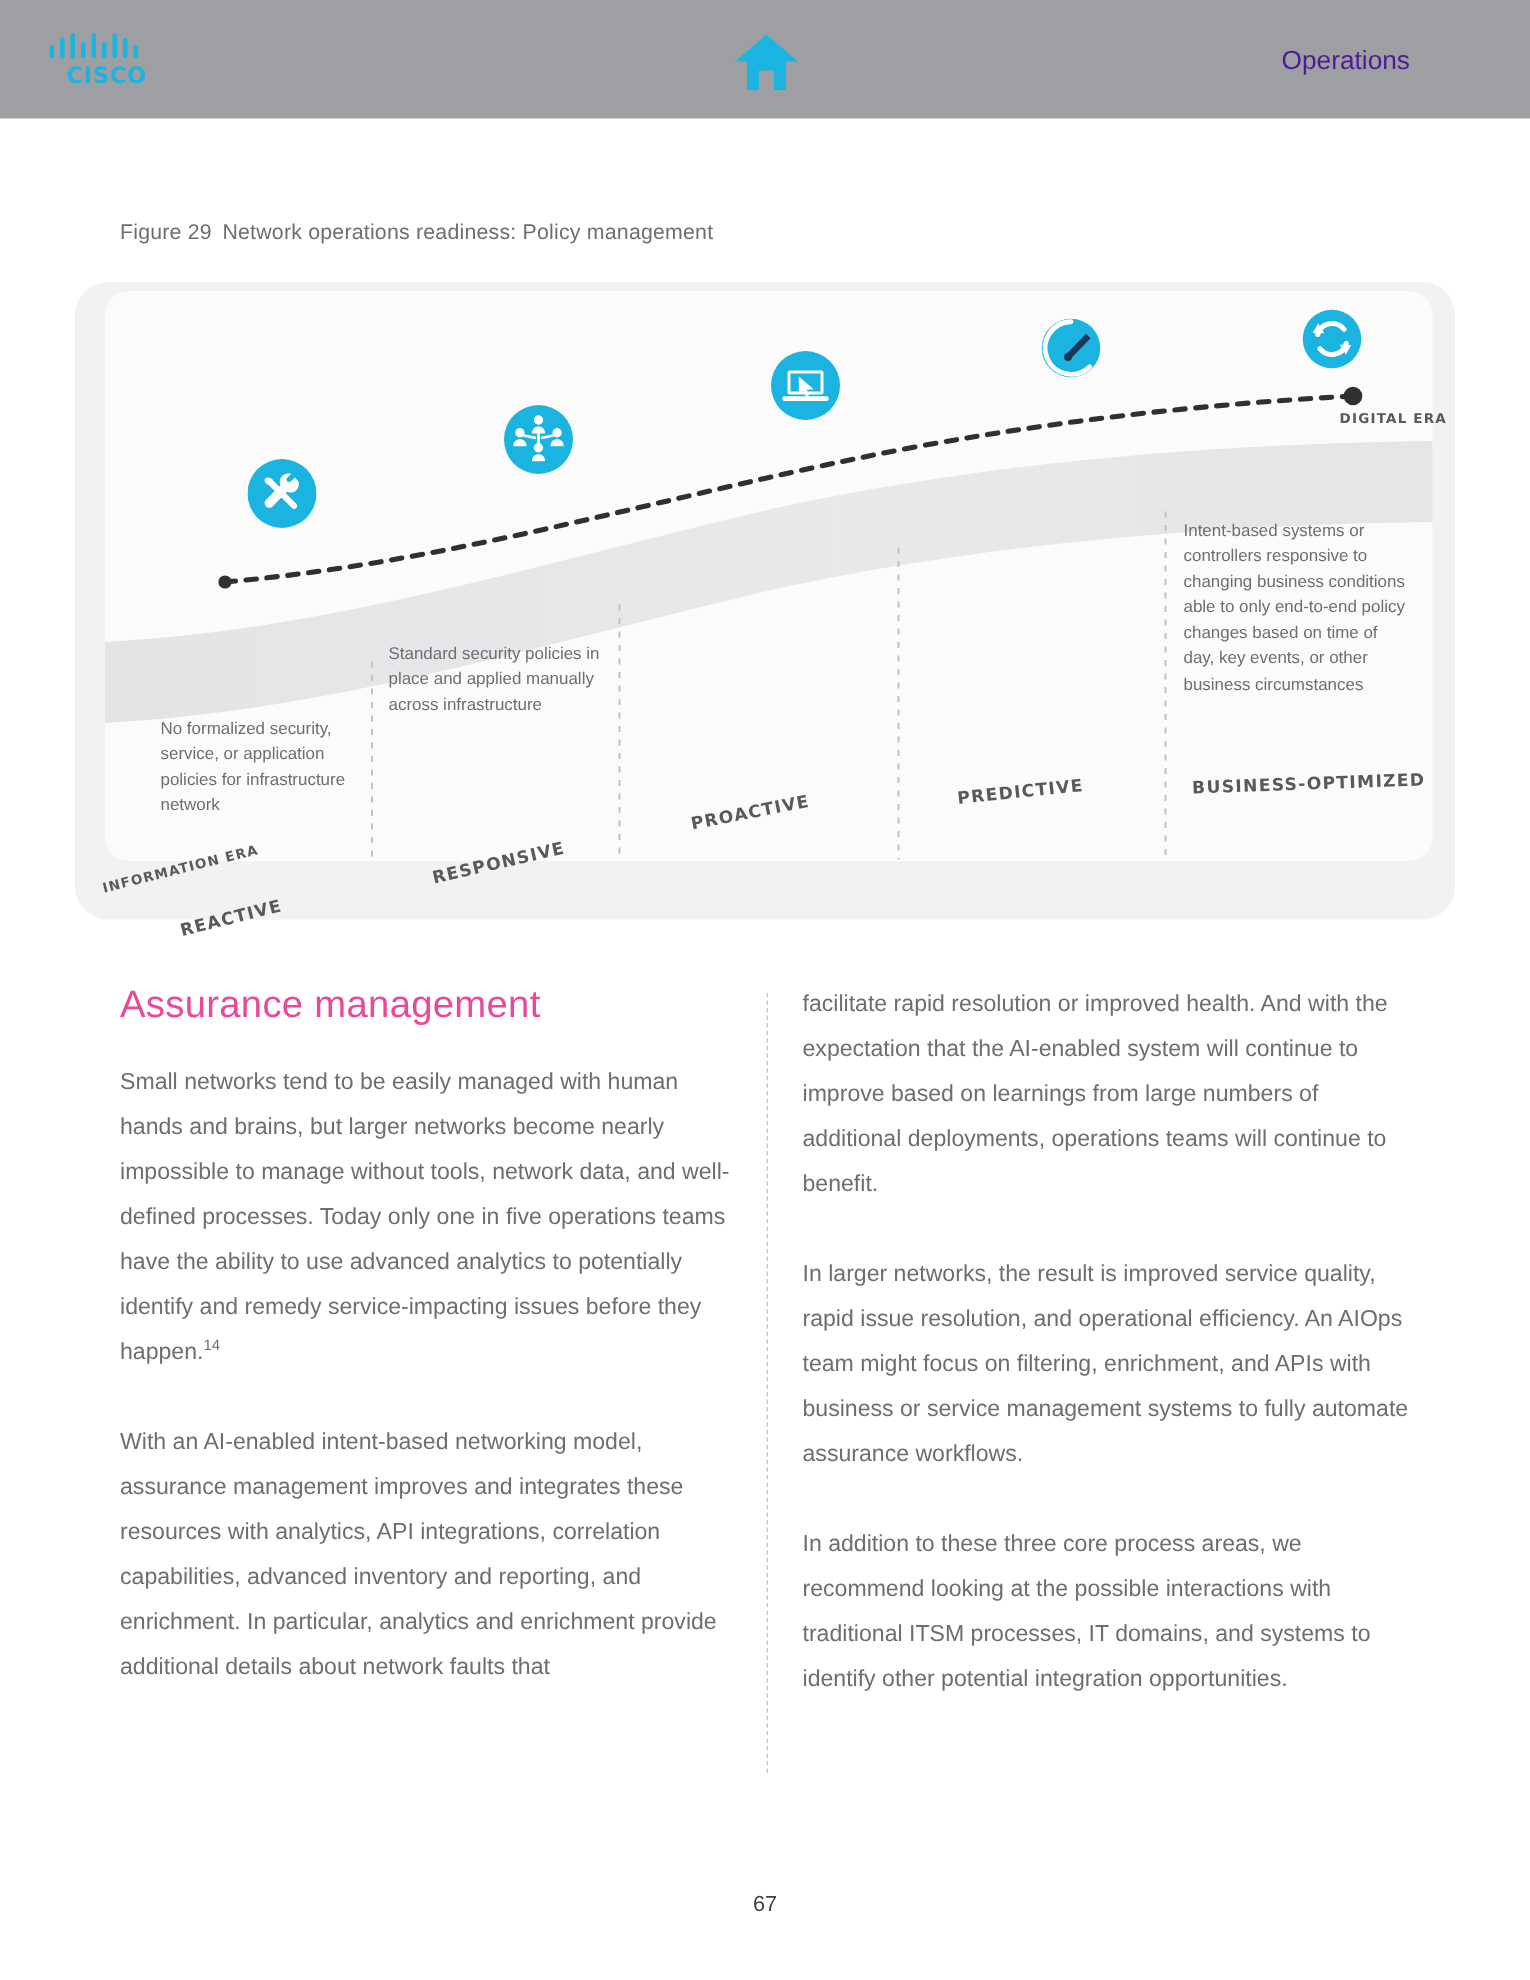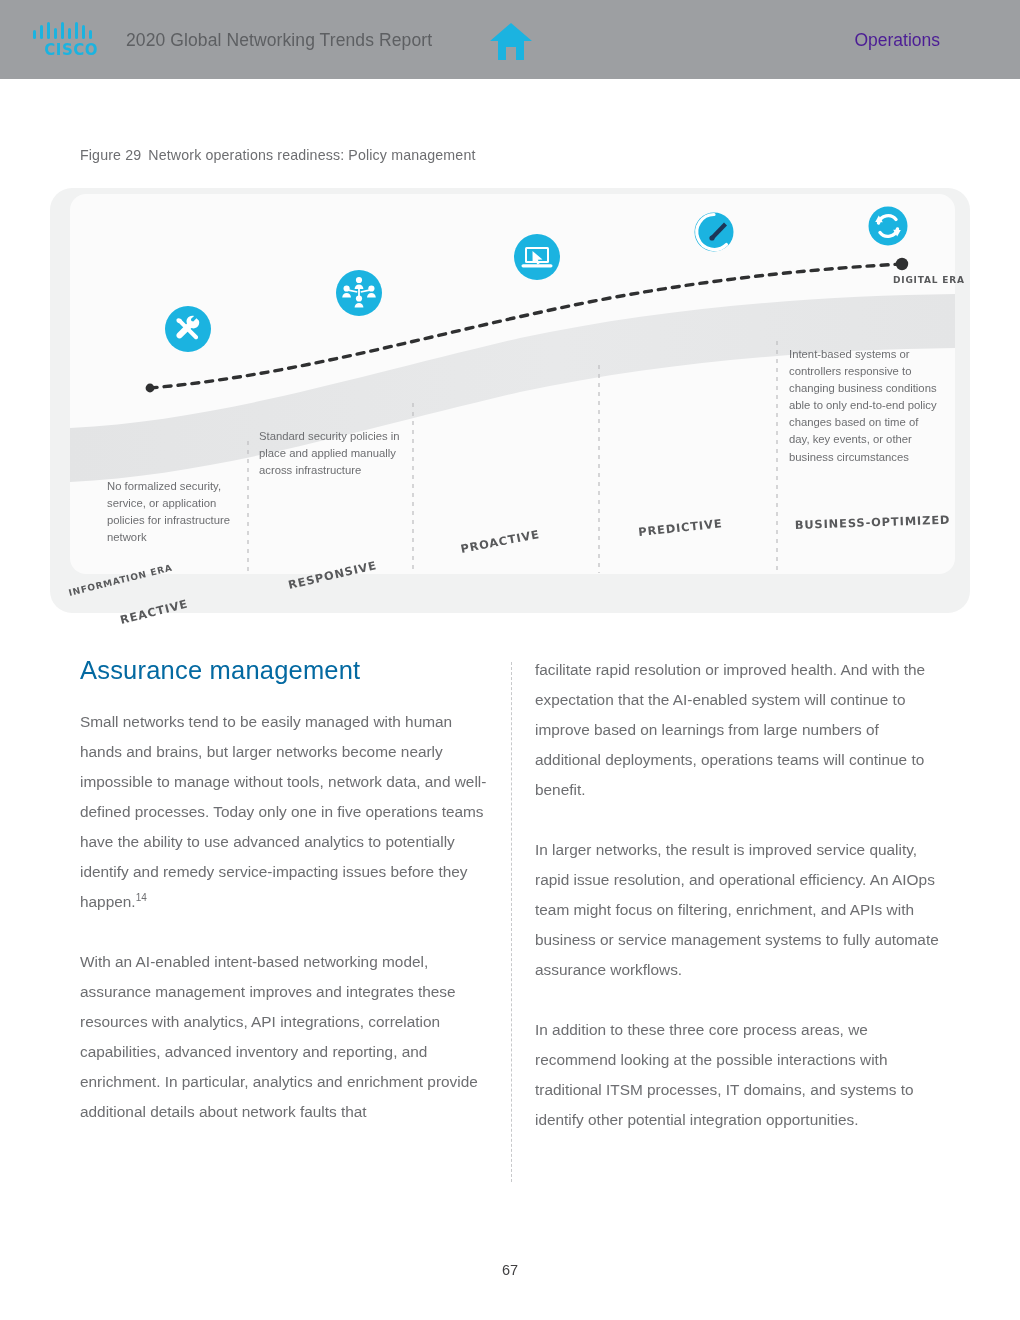--- a/index.html
+++ b/index.html
@@ -159,21 +159,21 @@
   #col-divider {
     position: absolute;
     left: 511px; top: 662px;
     width: 0; height: 520px;
     border-left: 1px dashed #c8c9cb;
   }
   h2#section-heading {
     margin: 0 0 22px 0;
     font-size: 25.5px;
     font-weight: normal;
-    color: #0369a1;
+    color: #ec4899;
     letter-spacing: 0.2px;
     line-height: 30px;
   }
   .para {
     margin: 0 0 30px 0;
     font-size: 15.4px;
     line-height: 30px;
     color: #6d6e71;
   }
   .para:last-child { margin-bottom: 0; }
@@ -201,21 +201,20 @@
       <i style="left:21px; height:11px;"></i>
       <i style="left:28px; height:17px;"></i>
       <i style="left:35px; height:11px;"></i>
       <i style="left:42px; height:17px;"></i>
       <i style="left:49px; height:14px;"></i>
       <i style="left:56px; height:9px;"></i>
     </div>
     <div class="wordmark">CISCO</div>
   </div>
 
-  <div id="report-title">2020 Global Networking Trends Report</div>
 
   <div id="home-icon">
     <svg viewBox="0 0 44 40" width="44" height="40" aria-hidden="true">
       <path d="M22 2 L43 20 L35 20 L35 39 L27 39 L27 26 L17 26 L17 39 L9 39 L9 20 L1 20 Z" fill="#1bb3e0"></path>
     </svg>
   </div>
 
   <div id="section-label">Operations</div>
 </div>
 

